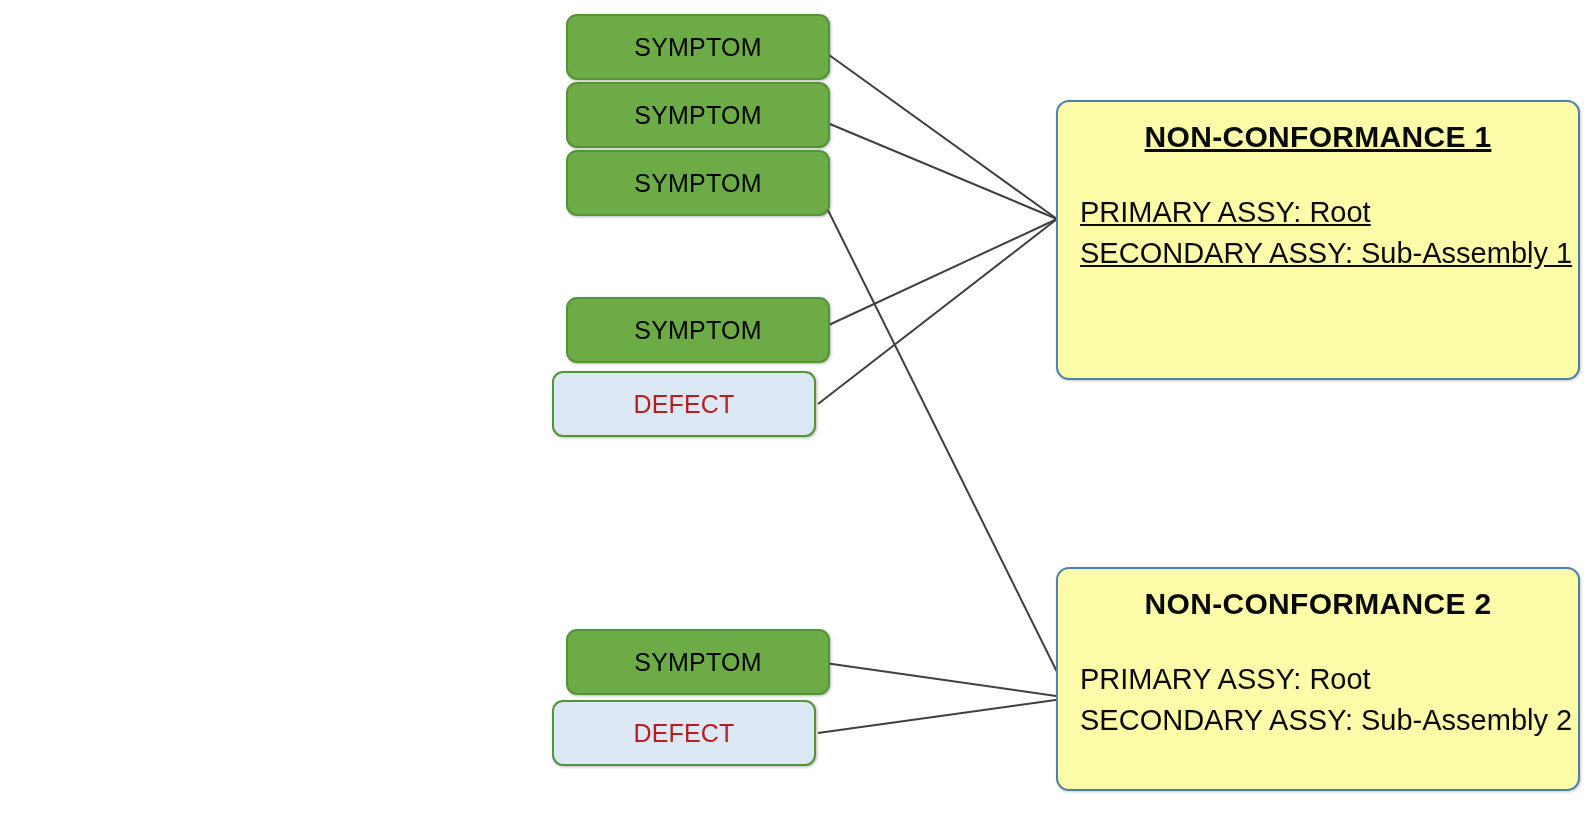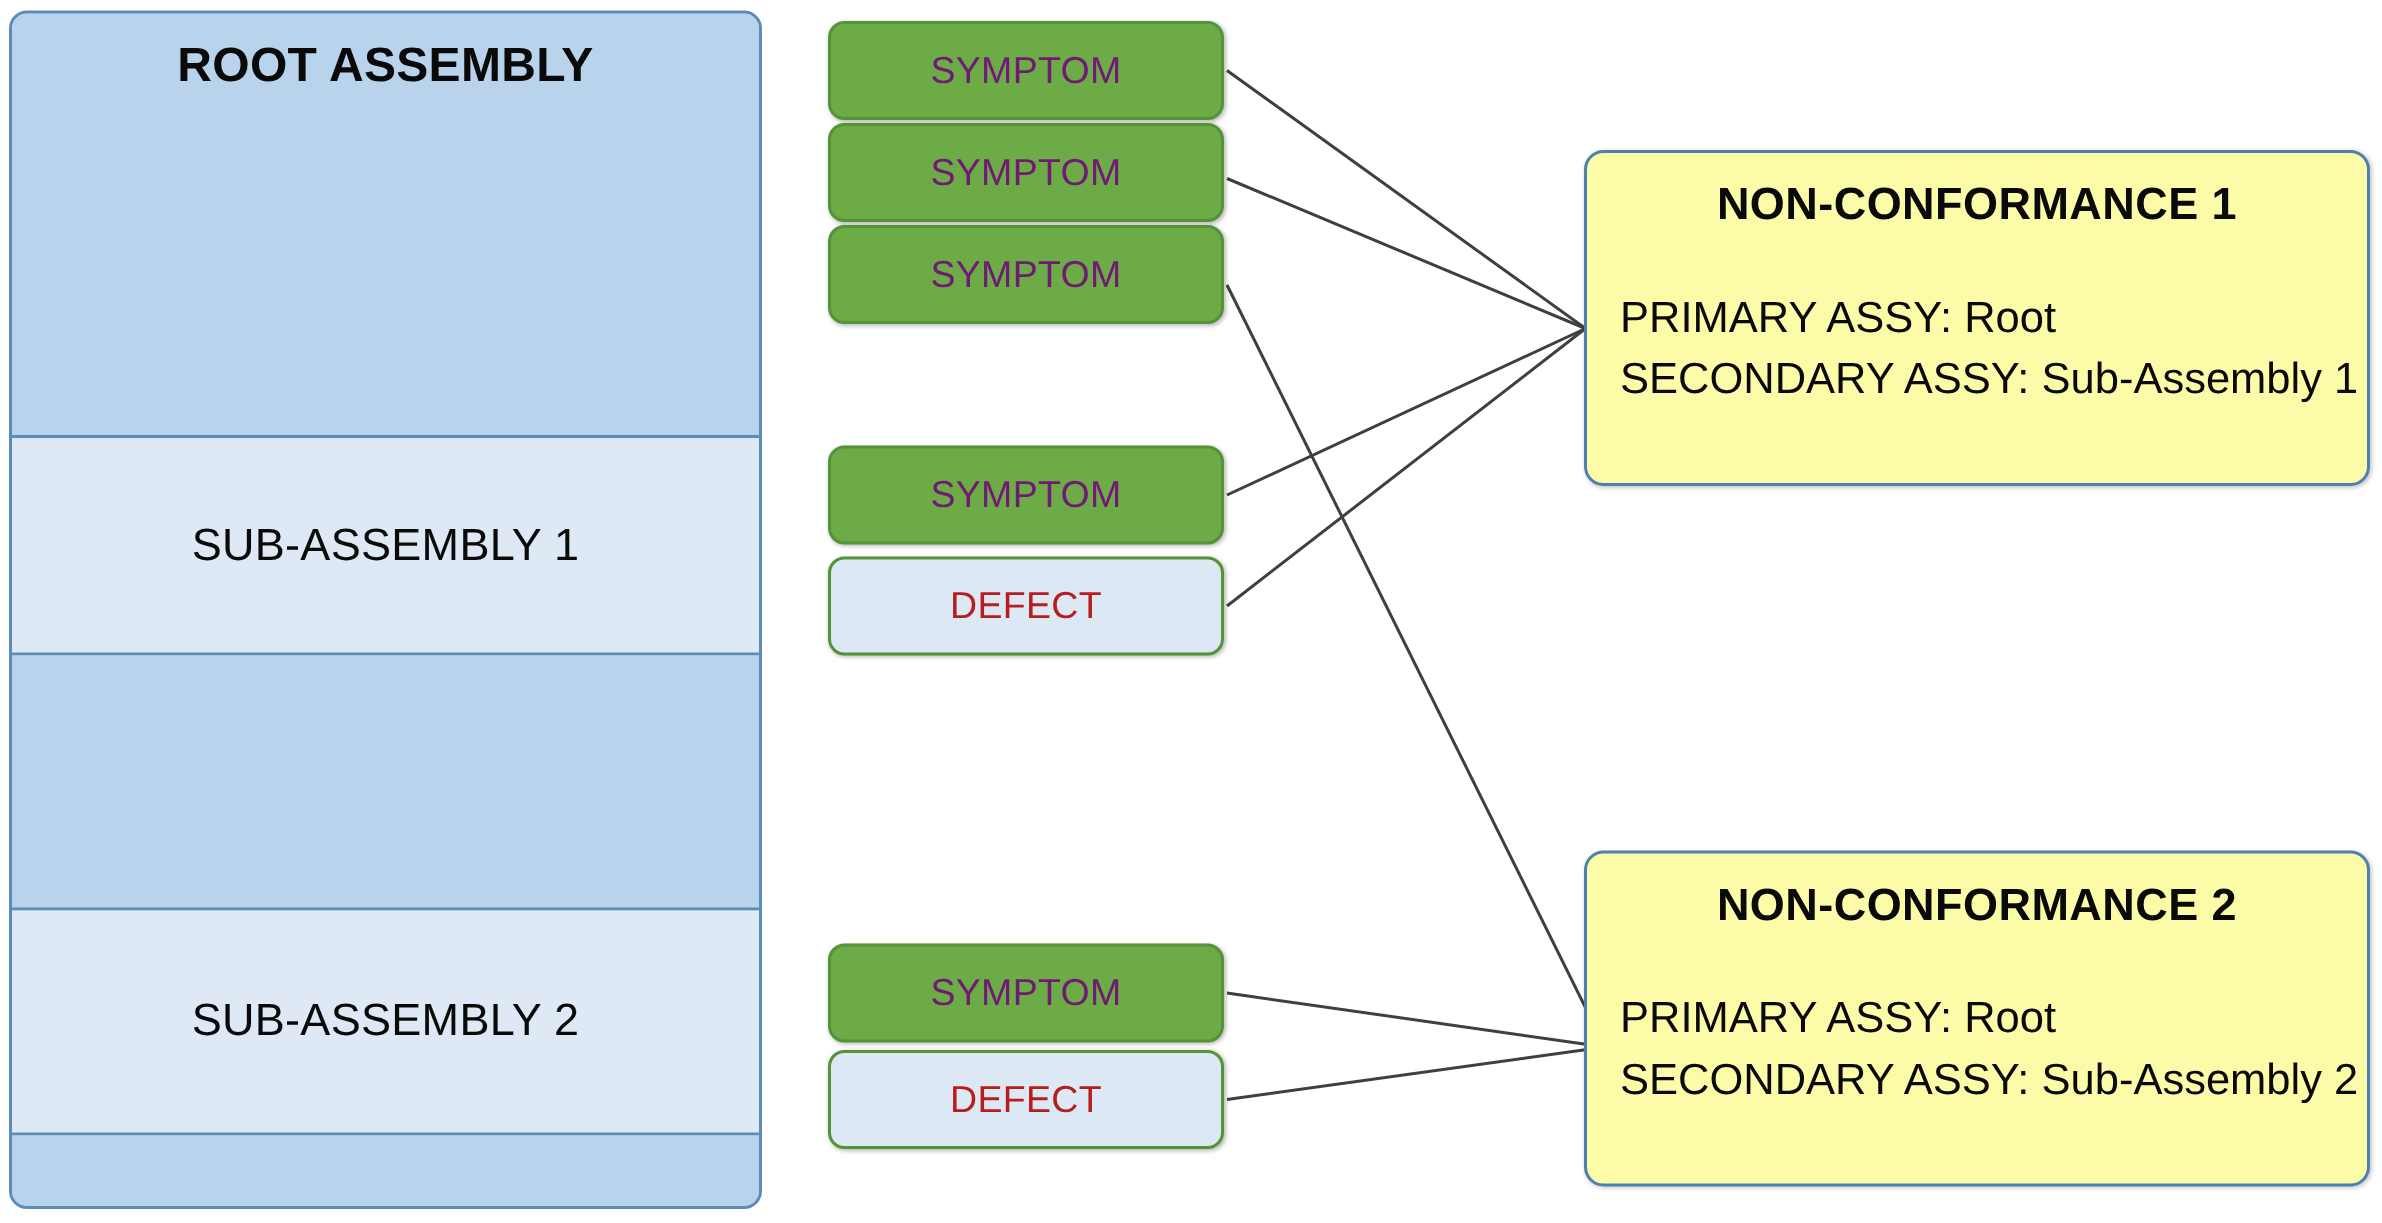--- a/index.html
+++ b/index.html
@@ -90,21 +90,22 @@
     border: 2px solid #549337;
     display: flex;
     align-items: center;
     justify-content: center;
     font-size: 25px;
     letter-spacing: 0.2px;
     box-shadow: 1px 1px 3px rgba(0,0,0,0.28);
   }
   .chip.symptom {
     background: #6cab45;
-    color: #701a75;
+    color: #000000;
+    margin-left: 14px;
   }
   .chip.defect {
     background: #dce9f5;
     color: #b91c1c;
   }
 
   
   .nc-card {
     position: absolute;
     box-sizing: border-box;
@@ -137,37 +138,20 @@
   <svg id="connectors" viewBox="0 0 1588 815" width="1588" height="815">
     <line x1="818" y1="47" x2="1057" y2="219"></line>
     <line x1="818" y1="119" x2="1057" y2="219"></line>
     <line x1="818" y1="190" x2="1070" y2="698"></line>
     <line x1="818" y1="330" x2="1057" y2="219"></line>
     <line x1="818" y1="404" x2="1057" y2="219"></line>
     <line x1="818" y1="662" x2="1070" y2="698"></line>
     <line x1="818" y1="733" x2="1070" y2="698"></line>
   </svg>
 
-  <div class="assembly-panel">
-    <div class="assembly-row header-row" style="height:283px;">
-      <span class="row-label root-title">ROOT ASSEMBLY</span>
-    </div>
-    <div class="assembly-row sub" style="height:145px;">
-      <span class="row-label">SUB-ASSEMBLY 1</span>
-    </div>
-    <div class="assembly-row" style="height:170px;">
-      <span class="row-label"></span>
-    </div>
-    <div class="assembly-row sub" style="height:150px;">
-      <span class="row-label">SUB-ASSEMBLY 2</span>
-    </div>
-    <div class="assembly-row" style="height:47px;">
-      <span class="row-label"></span>
-    </div>
-  </div>
 
   <div class="chip symptom" style="left:552px; top:14px;">
     <span>SYMPTOM</span>
   </div>
   <div class="chip symptom" style="left:552px; top:82px;">
     <span>SYMPTOM</span>
   </div>
   <div class="chip symptom" style="left:552px; top:150px;">
     <span>SYMPTOM</span>
   </div>
@@ -179,21 +163,21 @@
     <span>DEFECT</span>
   </div>
 
   <div class="chip symptom" style="left:552px; top:629px;">
     <span>SYMPTOM</span>
   </div>
   <div class="chip defect" style="left:552px; top:700px;">
     <span>DEFECT</span>
   </div>
 
-  <div class="nc-card" style="left:1056px; top:100px; height:224px;">
+  <div class="nc-card" style="left:1056px; top:100px; height:280px;text-decoration:underline;">
     <div class="nc-title">NON-CONFORMANCE 1</div>
     <div class="nc-line">PRIMARY ASSY:  Root</div>
     <div class="nc-line">SECONDARY ASSY:  Sub-Assembly 1</div>
   </div>
 
   <div class="nc-card" style="left:1056px; top:567px; height:224px;">
     <div class="nc-title">NON-CONFORMANCE 2</div>
     <div class="nc-line">PRIMARY ASSY:  Root</div>
     <div class="nc-line">SECONDARY ASSY:  Sub-Assembly 2</div>
   </div>

